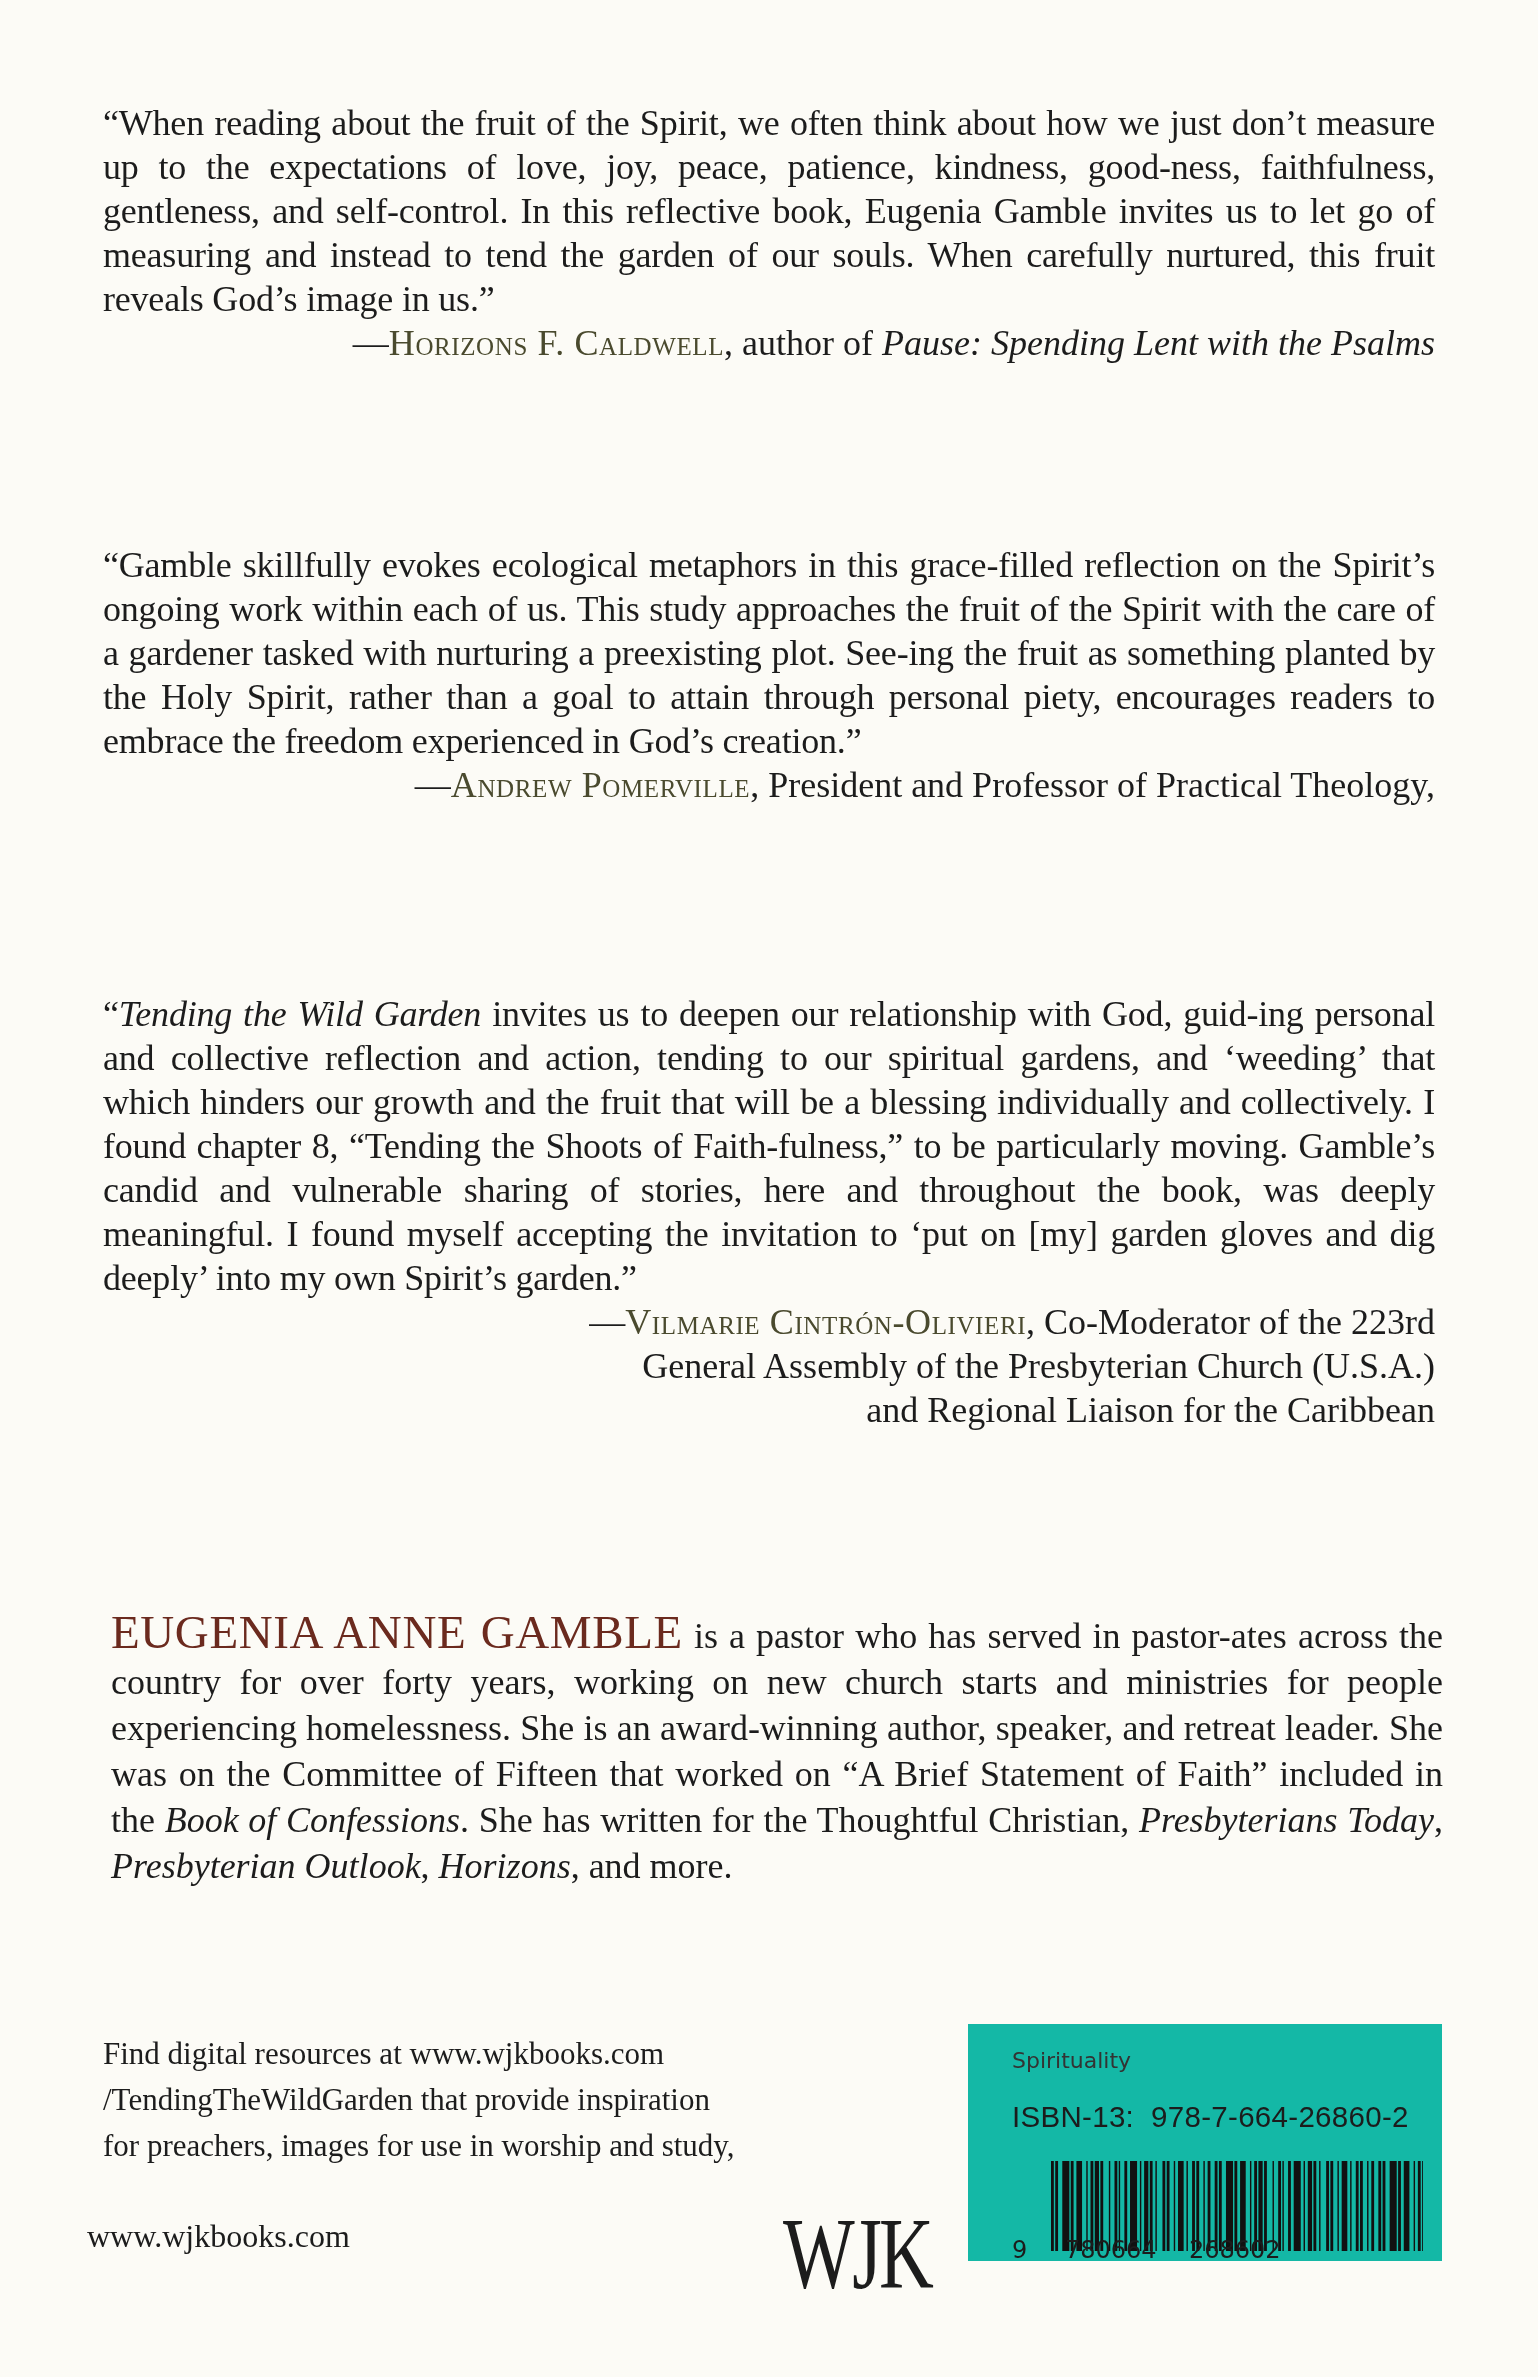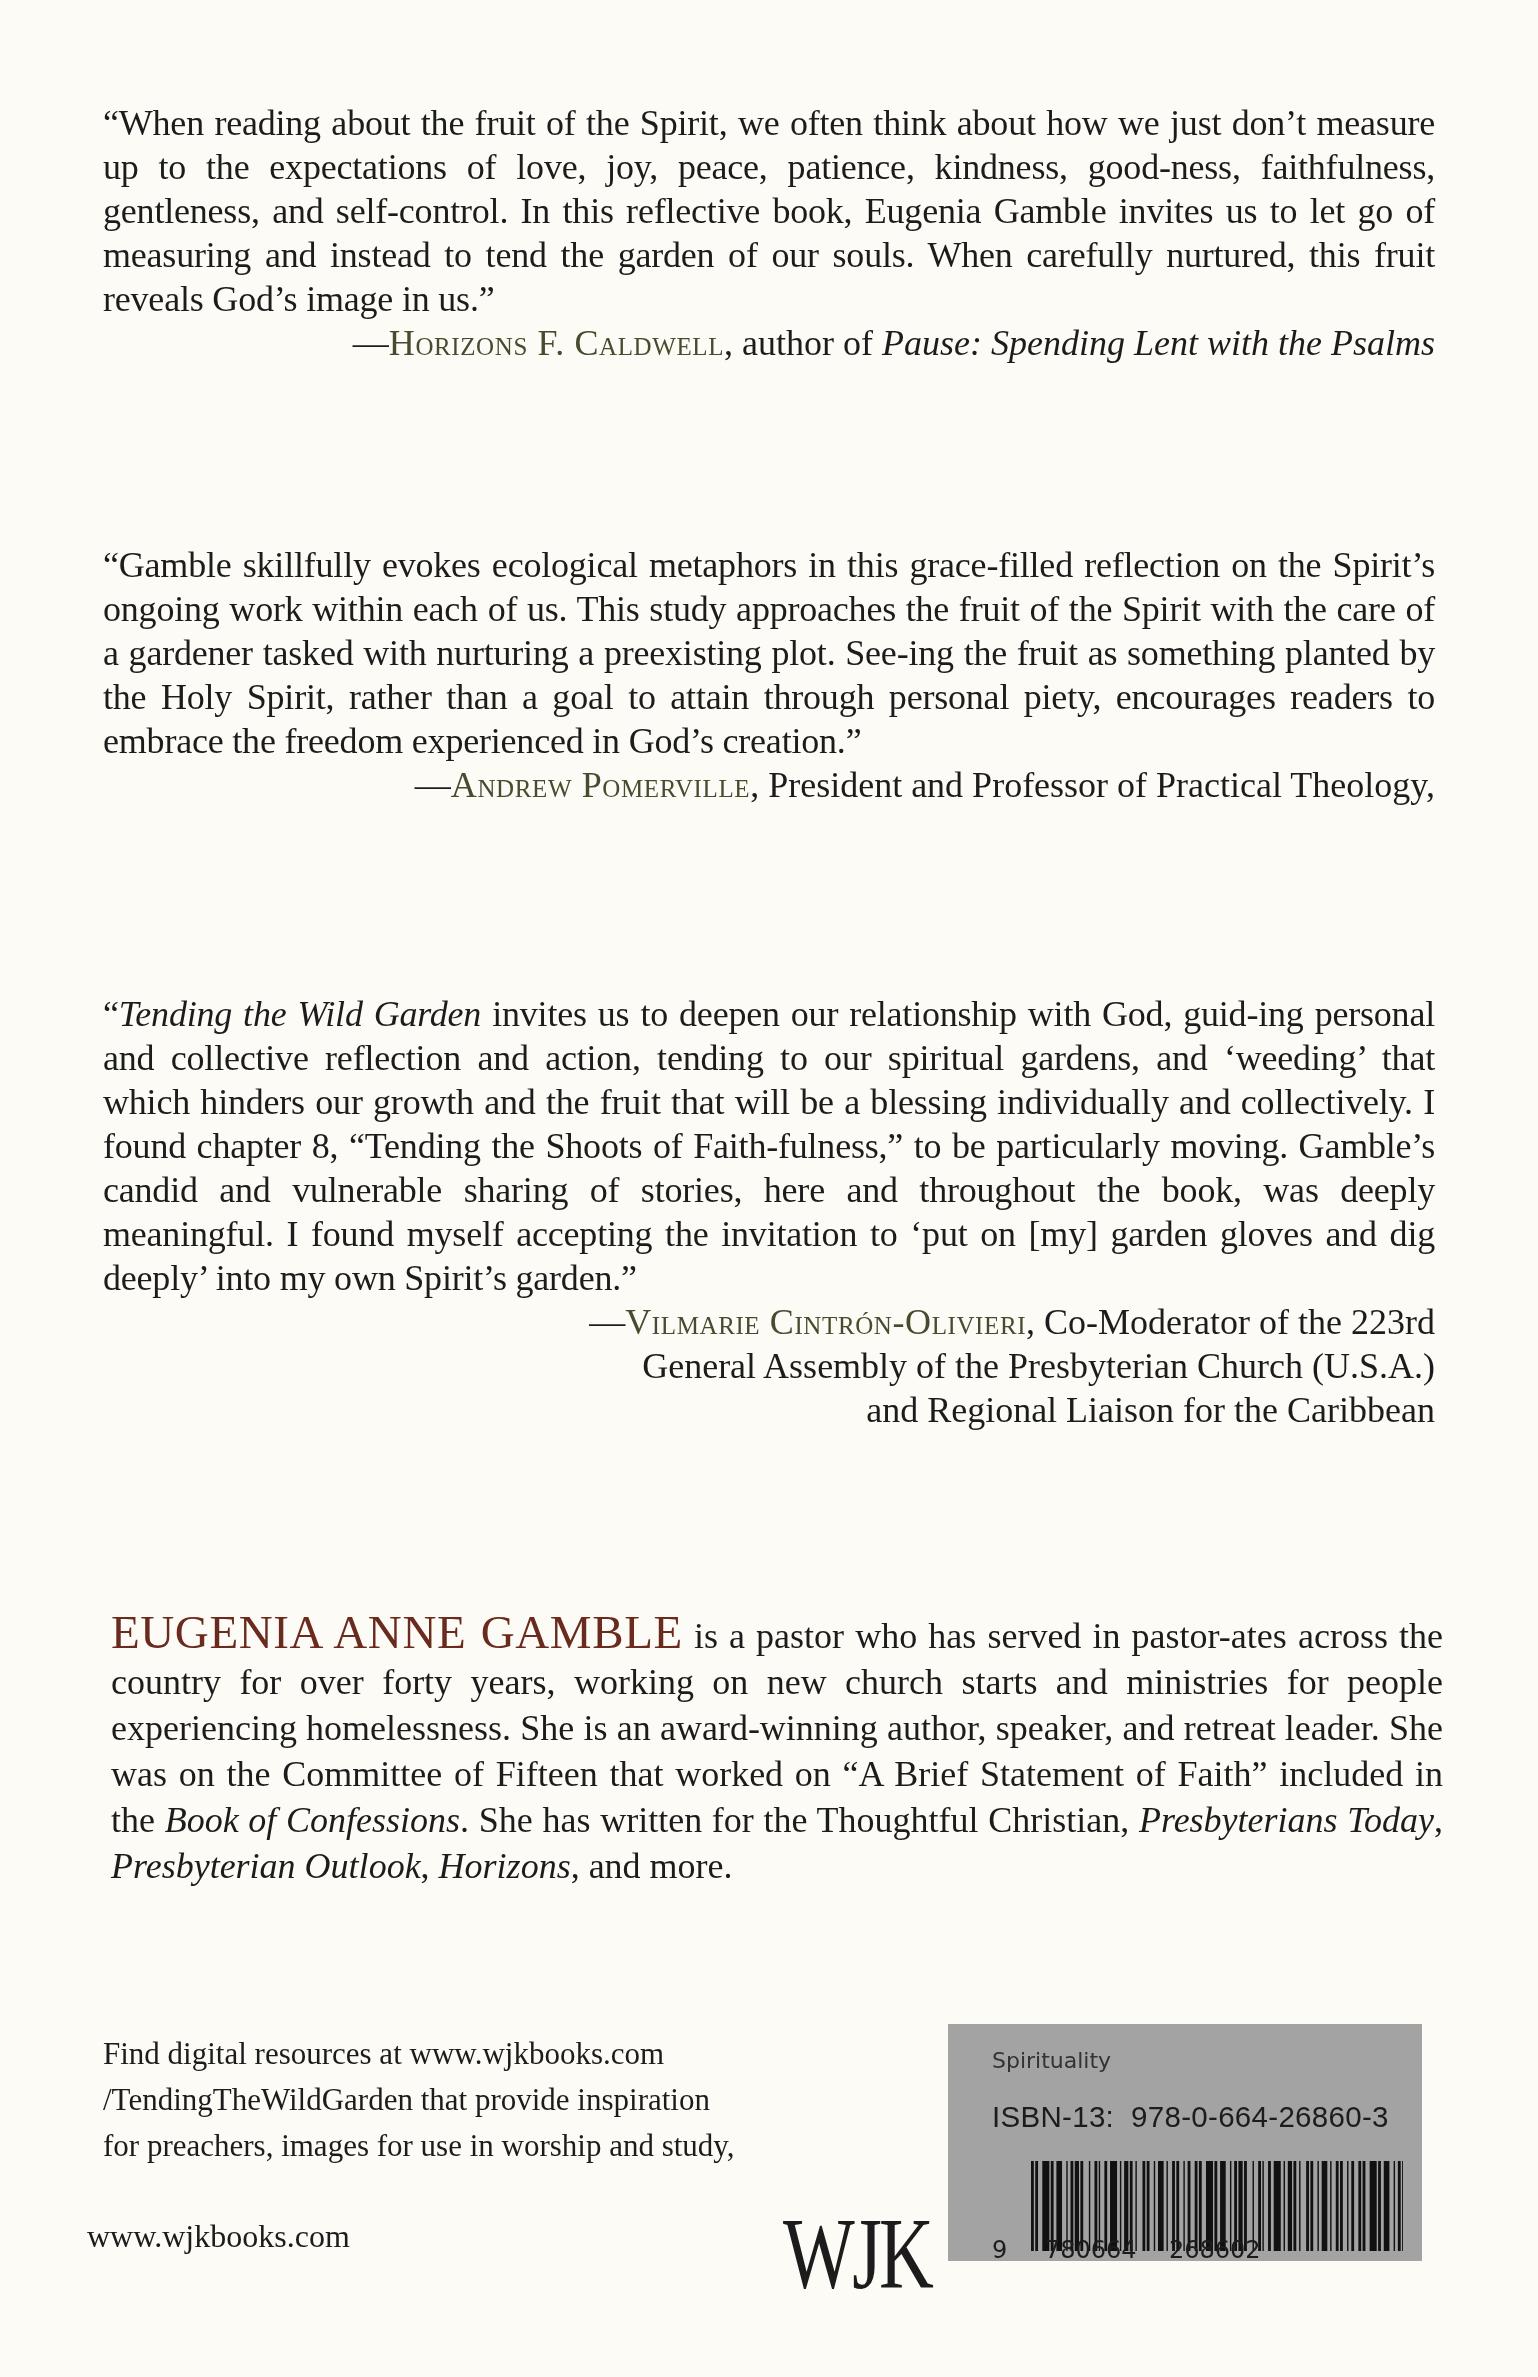--- a/index.html
+++ b/index.html
@@ -55,23 +55,23 @@
     position: absolute; left: 87px; top: 2218px;
     font-size: 32px; margin: 0;
   }
   .logo {
     position: absolute; left: 783px; top: 2195px;
     font-size: 76px; letter-spacing: -2.6px;
     font-family: "Liberation Serif", "DejaVu Serif", serif;
     margin: 0; transform: scaleY(1.35); transform-origin: top left;
   }
   .barcode-panel {
-    position: absolute; left: 948px; top: 2024px;
+    position: absolute; left: 968px; top: 2024px;
     width: 474px; height: 237px;
-    background: #a3a3a3;
+    background: #14b8a6;
   }
   .category {
     position: absolute; left: 44px; top: 24px;
     font-family: "DejaVu Sans", sans-serif;
     font-size: 22px; color: #333;
   }
   .isbn {
     position: absolute; left: 44px; top: 76px;
     font-family: "Liberation Sans", sans-serif;
     font-size: 29.5px; color: #1c1c1c; letter-spacing: 0.3px;
@@ -116,21 +116,21 @@
   <div>/TendingTheWildGarden that provide inspiration</div>
   <div>for preachers, images for use in worship and study,</div>
 </div>
 
 <p class="site-url">www.wjkbooks.com</p>
 
 <p class="logo">WJK</p>
 
 <div class="barcode-panel">
   <div class="category">Spirituality</div>
-  <div class="isbn"><span>ISBN-13:</span>&nbsp;&nbsp;<span>978-0-664-26860-3</span></div>
+  <div class="isbn"><span>ISBN-13:</span>&nbsp;&nbsp;<span>978-7-664-26860-2</span></div>
   <svg class="bars" viewBox="0 0 580 140" preserveAspectRatio="none" id="barsvg">
       <rect x="0" y="0" width="4.4" height="140" fill="#111"></rect>
       <rect x="6.6000000000000005" y="0" width="4.4" height="140" fill="#111"></rect>
       <rect x="17.6" y="0" width="11" height="140" fill="#111"></rect>
       <rect x="30.8" y="0" width="4.4" height="140" fill="#111"></rect>
       <rect x="39.6" y="0" width="8.8" height="140" fill="#111"></rect>
       <rect x="55.00000000000001" y="0" width="2.2" height="140" fill="#111"></rect>
       <rect x="61.60000000000001" y="0" width="4.4" height="140" fill="#111"></rect>
       <rect x="68.20000000000002" y="0" width="6.6000000000000005" height="140" fill="#111"></rect>
       <rect x="77.00000000000001" y="0" width="4.4" height="140" fill="#111"></rect>

